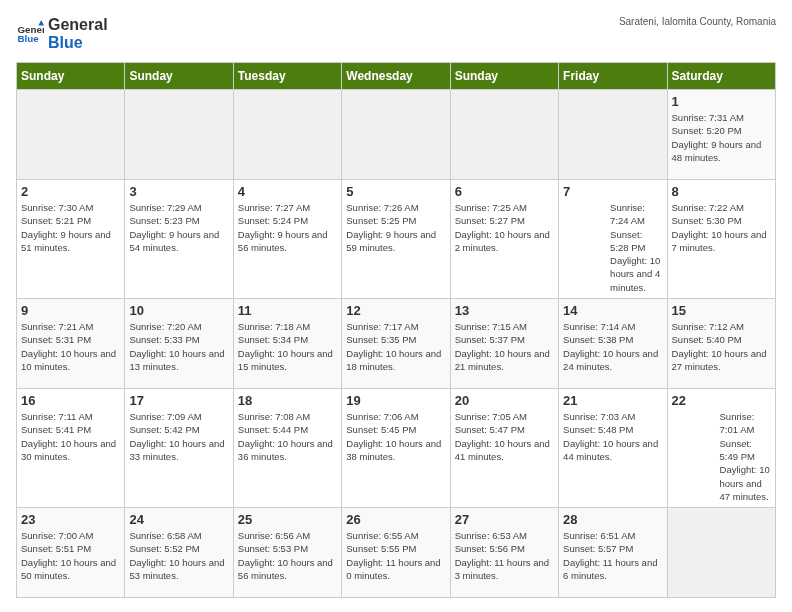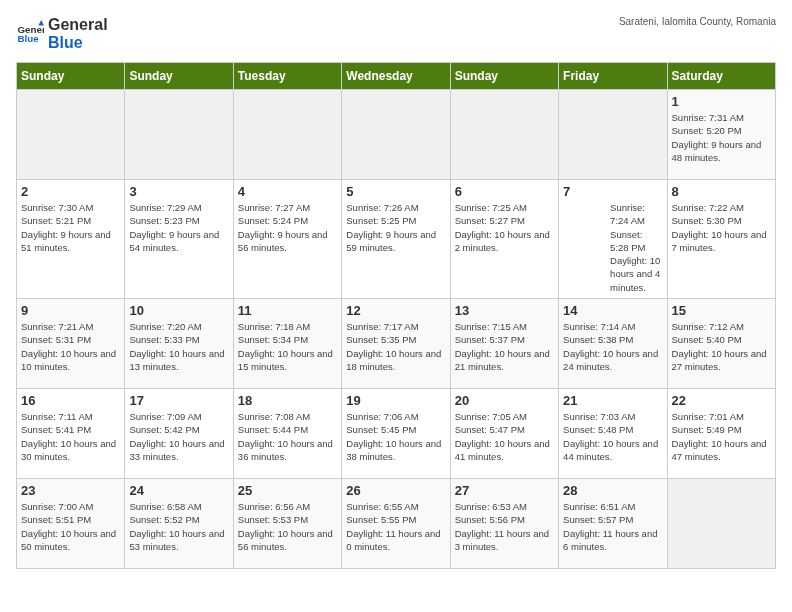--- a/index.html
+++ b/index.html
@@ -247,21 +247,21 @@
 Daylight: 10 hours and 41 minutes.</div>
         </td>
         <td>
           <span class="day-number">21</span>
           <div class="day-info" style="white-space: pre-line;">Sunrise: 7:03 AM
 Sunset: 5:48 PM
 Daylight: 10 hours and 44 minutes.</div>
         </td>
         <td>
           <span class="day-number">22</span>
-          <div class="day-info" style="white-space: pre-line;">Sunrise: 7:01 AM
+          <div class="day-info" style="white-space: pre-line; margin-left: 48px;">Sunrise: 7:01 AM
 Sunset: 5:49 PM
 Daylight: 10 hours and 47 minutes.</div>
         </td>
       </tr>
       <tr>
         <td>
           <span class="day-number">23</span>
           <div class="day-info" style="white-space: pre-line;">Sunrise: 7:00 AM
 Sunset: 5:51 PM
 Daylight: 10 hours and 50 minutes.</div>

